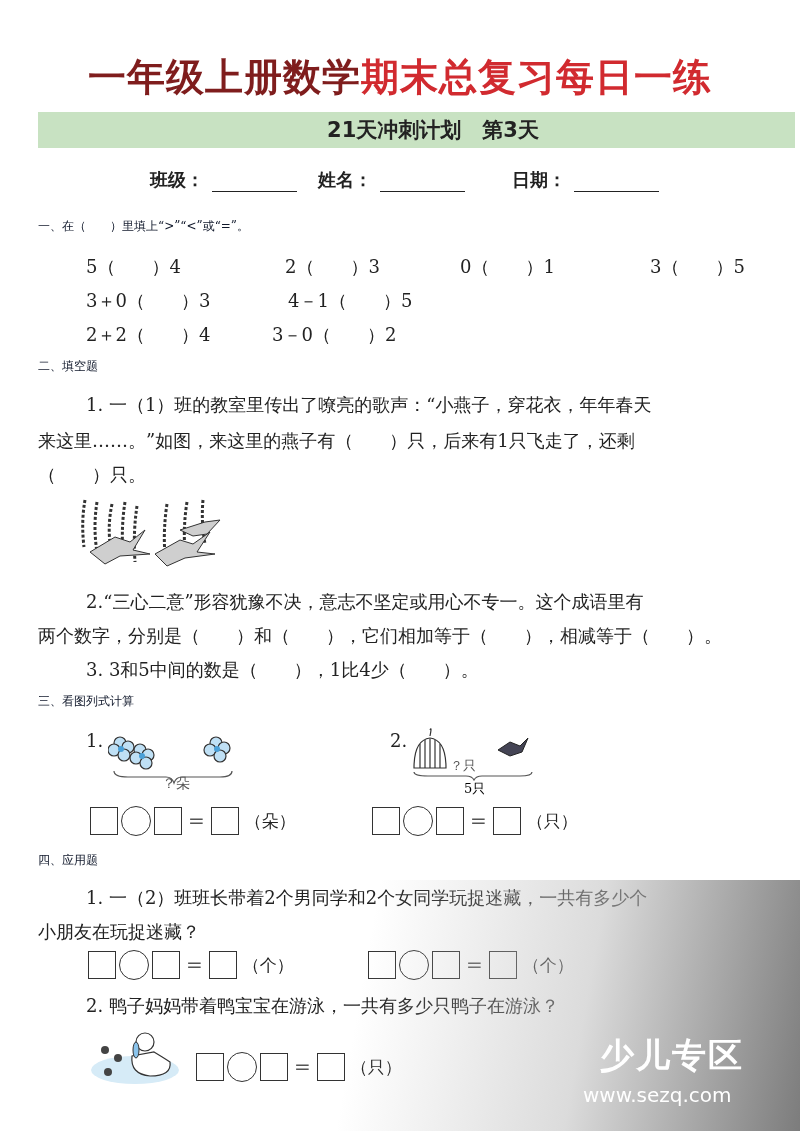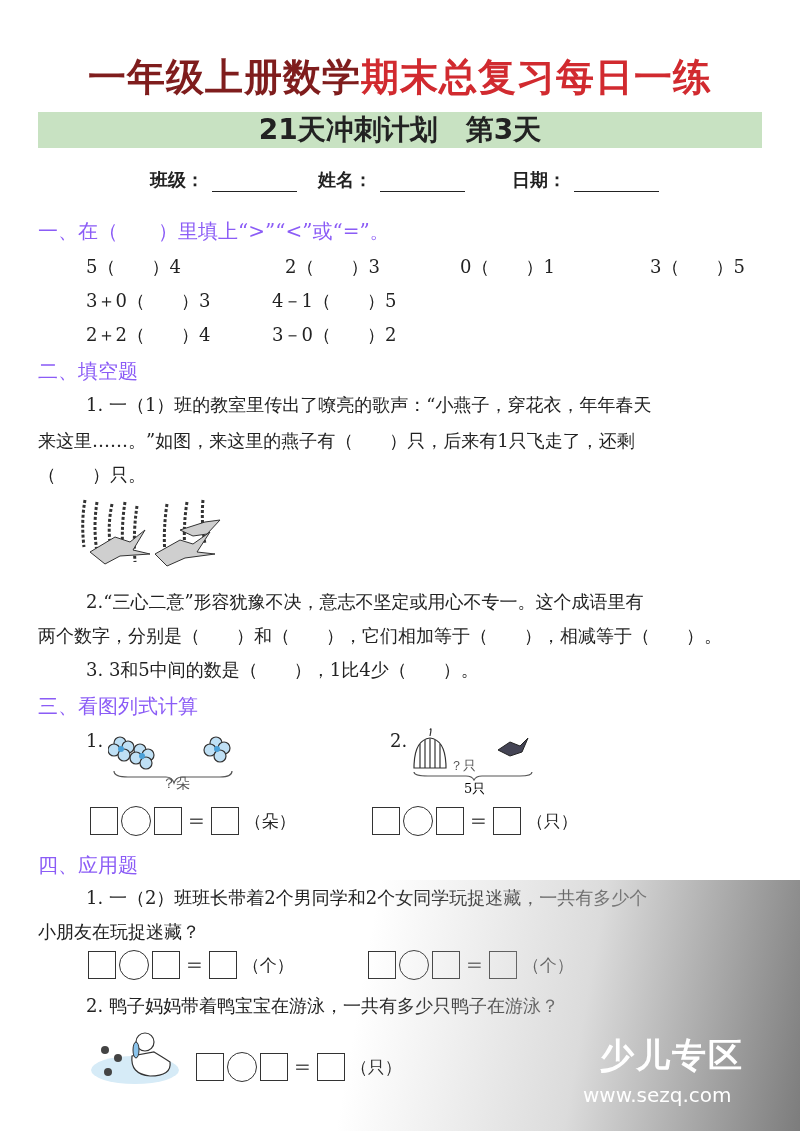--- a/index.html
+++ b/index.html
@@ -15,26 +15,26 @@
       font-family: "DejaVu Sans", "Liberation Sans", sans-serif;
       font-weight:bold; font-size:38px; letter-spacing:1px;
     }
     .title .black { color:#7f1d1d; }
     .title .red { color:#d12a2f; }
     .band {
       left:38px; top:112px; width:724px; height:36px;
       background:#c8e2c2;
       text-align:center; line-height:36px;
       font-family: "DejaVu Sans", "Liberation Sans", sans-serif;
-      font-size:28px; font-weight:bold; color:#222;
+      font-size:21px; font-weight:bold; color:#222;padding-left:33px;
     }
     .meta { top:168px; left:0; width:800px; font-size:18px; font-weight:bold; }
     .meta .field { position:absolute; }
     .meta .line { display:inline-block; width:85px; border-bottom:1.5px solid #222; height:16px; margin-left:8px; vertical-align:bottom; }
-    .sec { font-size:20px; color:#8b5cf6; left:38px; }
+    .sec { font-size:12px; color:#0f172a; left:38px; }
     .txt { font-size:18px; color:#222; white-space:nowrap; }
     .cmp { font-size:18px; }
     .box { display:inline-block; width:28px; height:28px; border:1.6px solid #333; vertical-align:middle; box-sizing:border-box; }
     .circ { display:inline-block; width:30px; height:30px; border:1.6px solid #333; border-radius:50%; vertical-align:middle; box-sizing:border-box; margin:0 3px; }
     .eq { display:inline-block; margin:0 6px; font-size:20px; vertical-align:middle; color:#555; }
     .unit { display:inline-block; margin-left:6px; font-size:17px; vertical-align:middle; }
     .watermark-bg {
       left:0; top:880px; width:800px; height:251px;
       background: linear-gradient(100deg, rgba(255,255,255,0) 45%, rgba(190,190,190,0.55) 72%, rgba(110,110,110,0.9) 100%);
       pointer-events:none;
@@ -61,21 +61,21 @@
     <span>日期：</span><span class="line"></span>
   </div>
 </div>
 
 <div class="abs sec" style="top:218px">一、在（　　）里填上“&gt;”“&lt;”或“=”。</div>
 <div class="abs txt cmp" style="left:86px; top:255px">5（　　）4</div>
 <div class="abs txt cmp" style="left:285px; top:255px">2（　　）3</div>
 <div class="abs txt cmp" style="left:460px; top:255px">0（　　）1</div>
 <div class="abs txt cmp" style="left:650px; top:255px">3（　　）5</div>
 <div class="abs txt cmp" style="left:86px; top:289px">3＋0（　　）3</div>
-<div class="abs txt cmp" style="left:272px; top:289px">4－1（　　）5</div>
+<div class="abs txt cmp" style="left:288px; top:289px">4－1（　　）5</div>
 <div class="abs txt cmp" style="left:86px; top:323px">2＋2（　　）4</div>
 <div class="abs txt cmp" style="left:272px; top:323px">3－0（　　）2</div>
 
 <div class="abs sec" style="top:358px">二、填空题</div>
 <div class="abs txt" style="left:86px; top:393px">1. 一（1）班的教室里传出了嘹亮的歌声：“小燕子，穿花衣，年年春天</div>
 <div class="abs txt" style="left:38px; top:429px">来这里……。”如图，来这里的燕子有（　　）只，后来有1只飞走了，还剩</div>
 <div class="abs txt" style="left:38px; top:463px">（　　）只。</div>
 
 <div class="abs" style="left:75px; top:492px; width:155px; height:78px">
   <svg width="155" height="78" viewBox="0 0 155 78">

